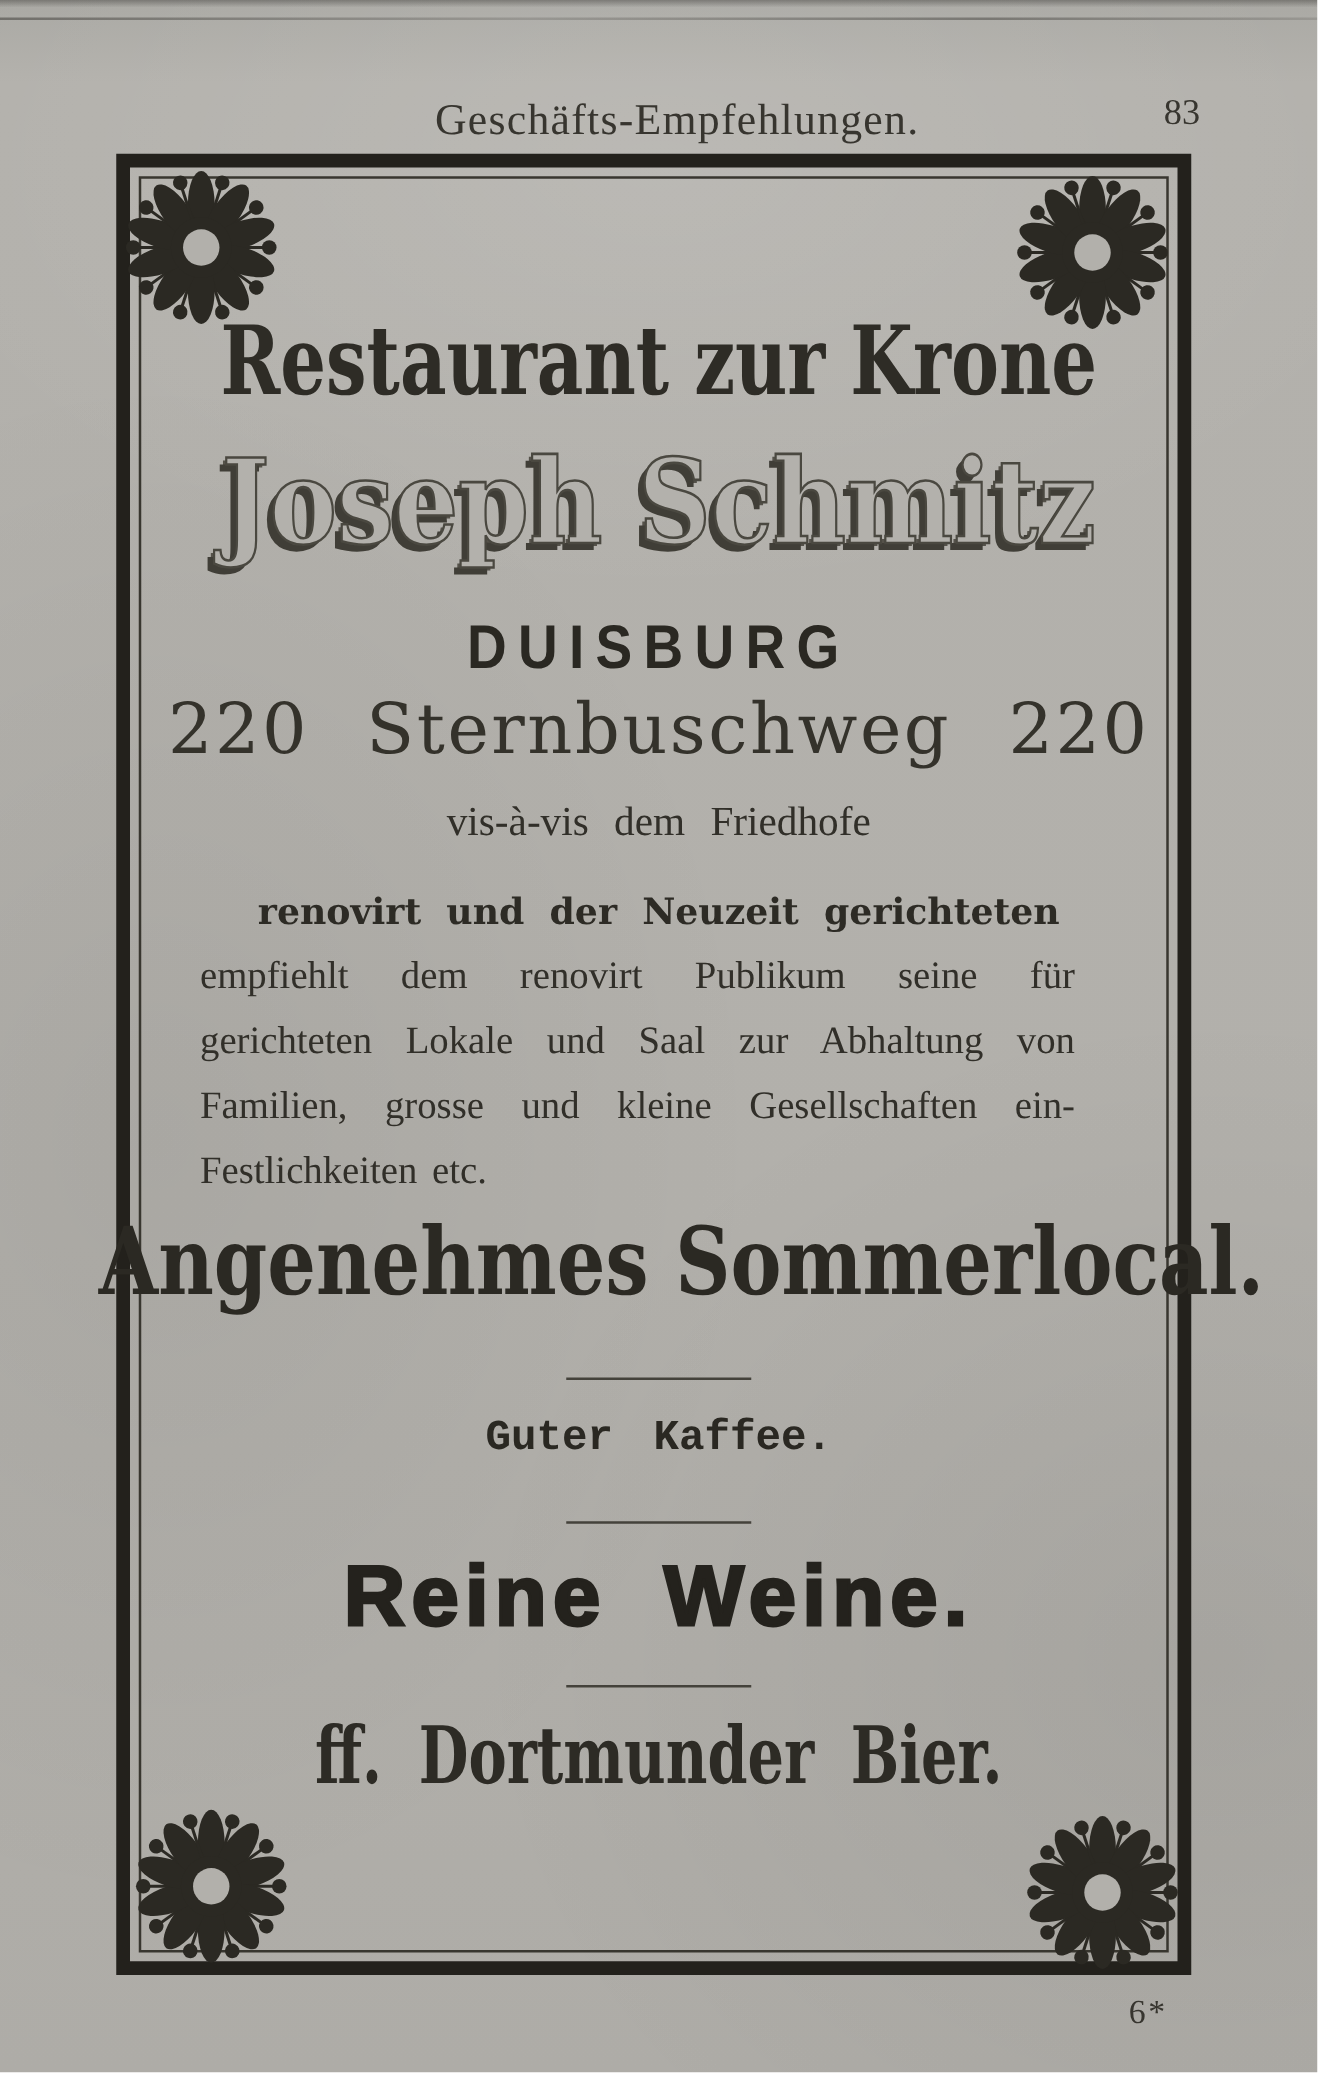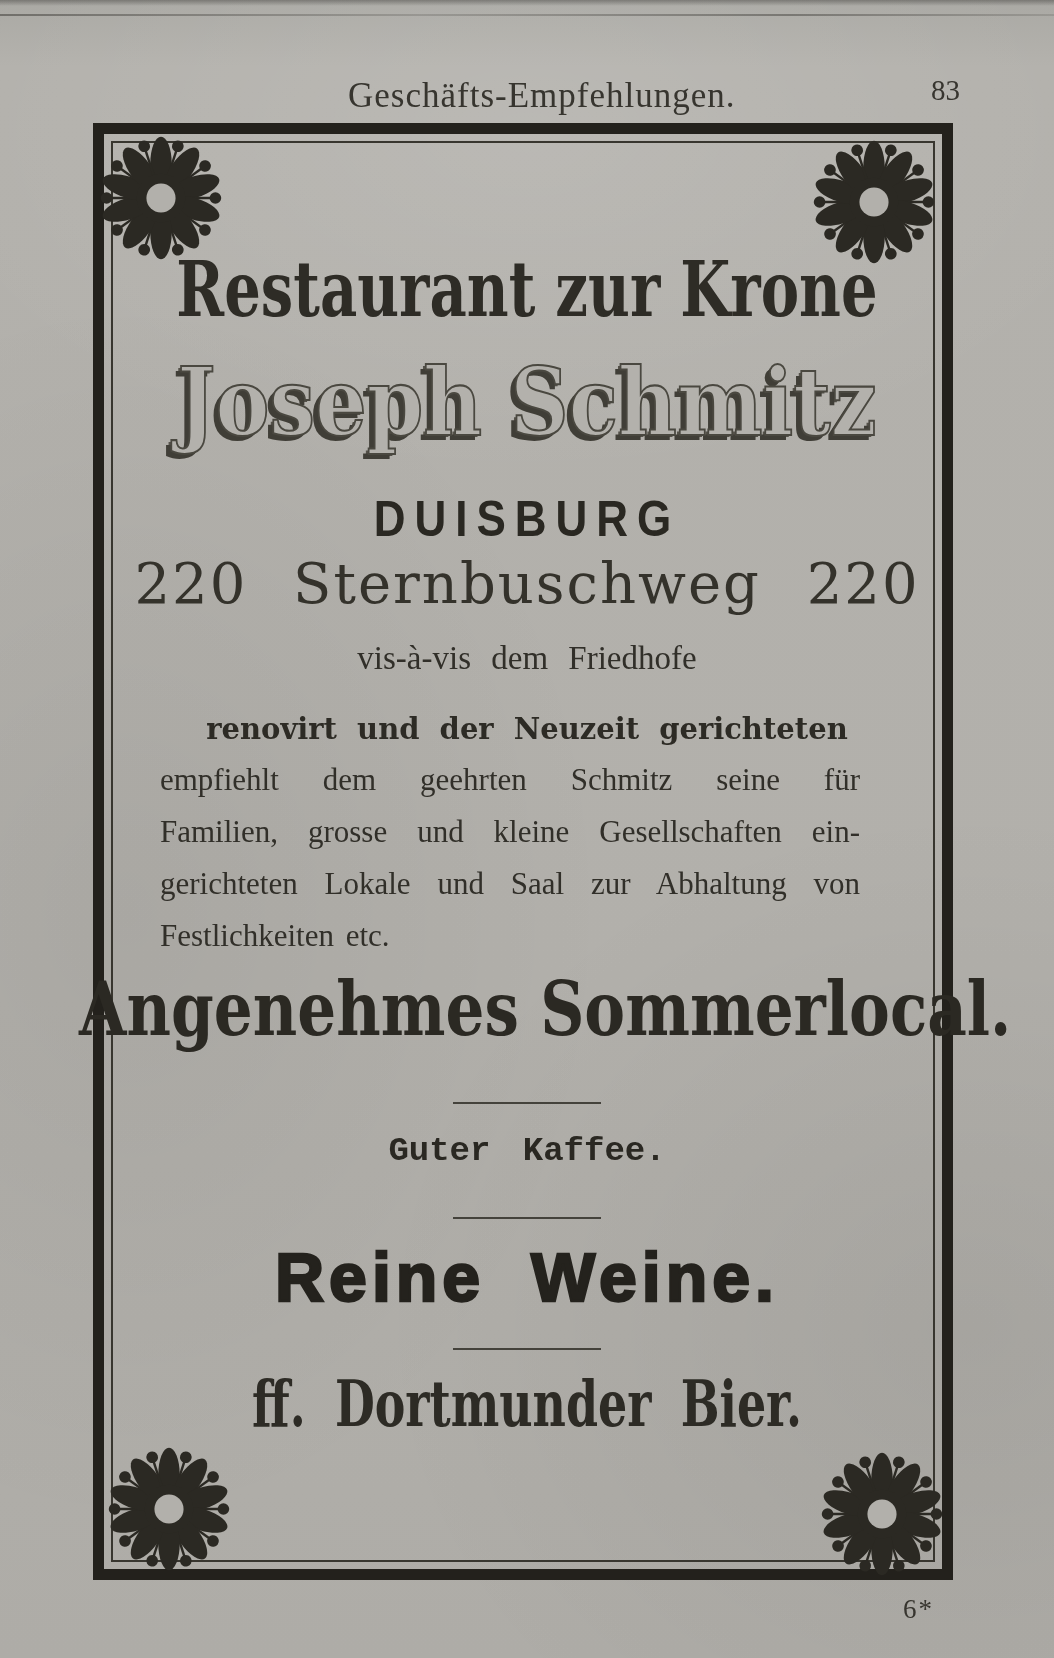--- a/index.html
+++ b/index.html
@@ -385,23 +385,23 @@
 
   <div class="line-c ad-city">DUISBURG</div>
 
   <div class="line-c ad-address">220 Sternbuschweg 220</div>
 
   <div class="line-c ad-visavis">vis-à-vis dem Friedhofe</div>
 
   <div class="line-c ad-renovirt">renovirt und der Neuzeit gerichteten</div>
 
   <div class="ad-body">
-    <div class="jline">empfiehlt dem geehrten Schmitz seine für</div>
+    <div class="jline">empfiehlt dem renovirt Publikum seine für</div>
+    <div class="jline">gerichteten Lokale und Saal zur Abhaltung von</div>
     <div class="jline">Familien, grosse und kleine Gesellschaften ein-</div>
-    <div class="jline">gerichteten Lokale und Saal zur Abhaltung von</div>
     <div class="cline">Festlichkeiten etc.</div>
   </div>
 
   <div class="line-c ad-highlight">Angenehmes Sommerlocal.</div>
 
   <div class="rule rule-1"></div>
 
   <div class="line-c ad-coffee">Guter Kaffee.</div>
 
   <div class="rule rule-2"></div>

